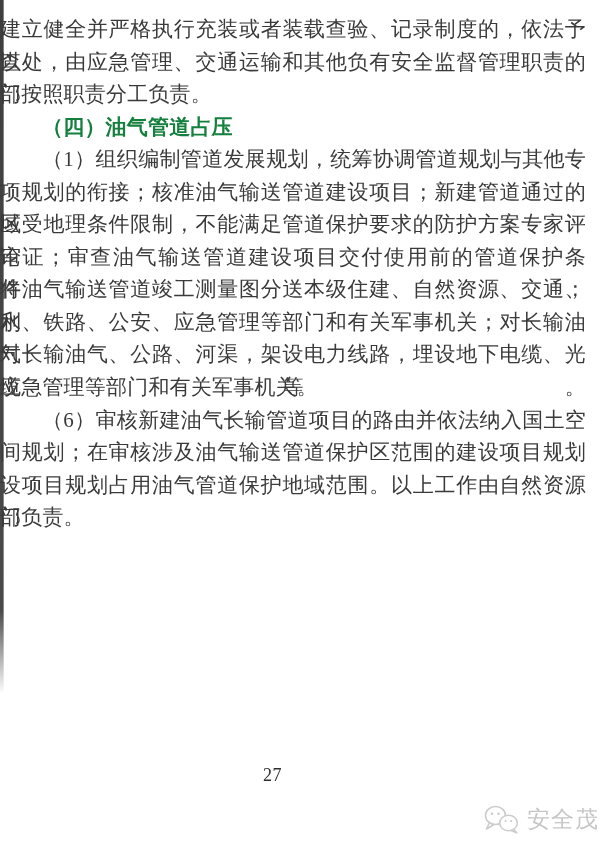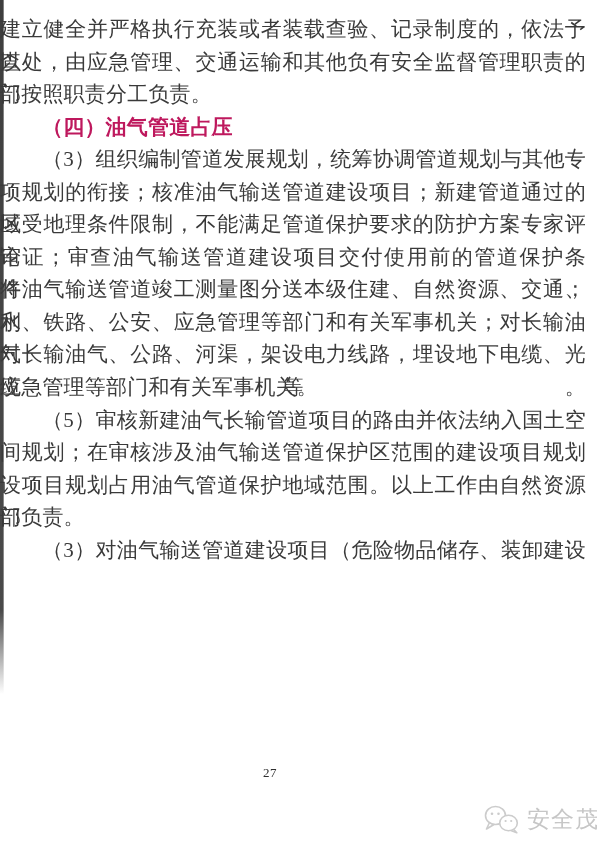--- a/index.html
+++ b/index.html
@@ -35,26 +35,26 @@
     width: 586px;
     overflow: visible;
     white-space: nowrap;
   }
   .line.spread {
     white-space: normal;
     text-align: justify;
     text-align-last: justify;
   }
   .line.indent { padding-left: 42px; width: 544px; }
-  .line.bold { font-weight: bold; color: #be185d; }
+  .line.bold { font-weight: bold; color: #15803d; }
   .footer-num {
     position: absolute;
     left: 263px;
     top: 765px;
-    font-size: 13px;
+    font-size: 18px;
     color: #2e2e2e;
     letter-spacing: 0.5px;
   }
   .watermark {
     position: absolute;
     right: 9px;
     top: 804px;
     display: flex;
     align-items: center;
     gap: 7px;
@@ -70,33 +70,32 @@
 
 <div class="page">
 
   <div class="left-bar"></div>
 
   <div class="content">
     <div class="line spread">建立健全并严格执行充装或者装载查验、记录制度的，依法予以</div>
     <div class="line spread">查处，由应急管理、交通运输和其他负有安全监督管理职责的部</div>
     <div class="line">门按照职责分工负责。</div>
     <div class="line indent bold">（四）油气管道占压</div>
-    <div class="line indent spread">（3）组织编制管道发展规划，统筹协调管道规划与其他专</div>
+    <div class="line indent spread">（1）组织编制管道发展规划，统筹协调管道规划与其他专</div>
     <div class="line spread">项规划的衔接；核准油气输送管道建设项目；新建管道通过的区</div>
     <div class="line spread">域受地理条件限制，不能满足管道保护要求的防护方案专家评审</div>
     <div class="line spread">论证；审查油气输送管道建设项目交付使用前的管道保护条件；</div>
     <div class="line spread">将油气输送管道竣工测量图分送本级住建、自然资源、交通、水</div>
     <div class="line spread">利、铁路、公安、应急管理等部门和有关军事机关；对长输油气</div>
     <div class="line spread">对长输油气、公路、河渠，架设电力线路，埋设地下电缆、光缆等。</div>
     <div class="line">应急管理等部门和有关军事机关。</div>
-    <div class="line indent spread">（5）审核新建油气长输管道项目的路由并依法纳入国土空</div>
+    <div class="line indent spread">（6）审核新建油气长输管道项目的路由并依法纳入国土空</div>
     <div class="line spread">间规划；在审核涉及油气输送管道保护区范围的建设项目规划</div>
     <div class="line spread">设项目规划占用油气管道保护地域范围。以上工作由自然资源部</div>
     <div class="line">门负责。</div>
-    <div class="line indent spread">（3）对油气输送管道建设项目（危险物品储存、装卸建设</div>
   </div>
 
   <div class="footer-num">27</div>
 
   <div class="watermark">
     <span class="icon">
       <svg width="37" height="31" viewBox="0 0 37 31">
         <ellipse cx="12.5" cy="11.5" rx="10" ry="9" fill="none" stroke="#cccccc" stroke-width="1.6"></ellipse>
         <path d="M6.5 18.5 L3.5 25 L11 20.5" fill="none" stroke="#cccccc" stroke-width="1.6" stroke-linejoin="round"></path>
         <circle cx="9" cy="9.8" r="1.3" fill="#cccccc"></circle>

